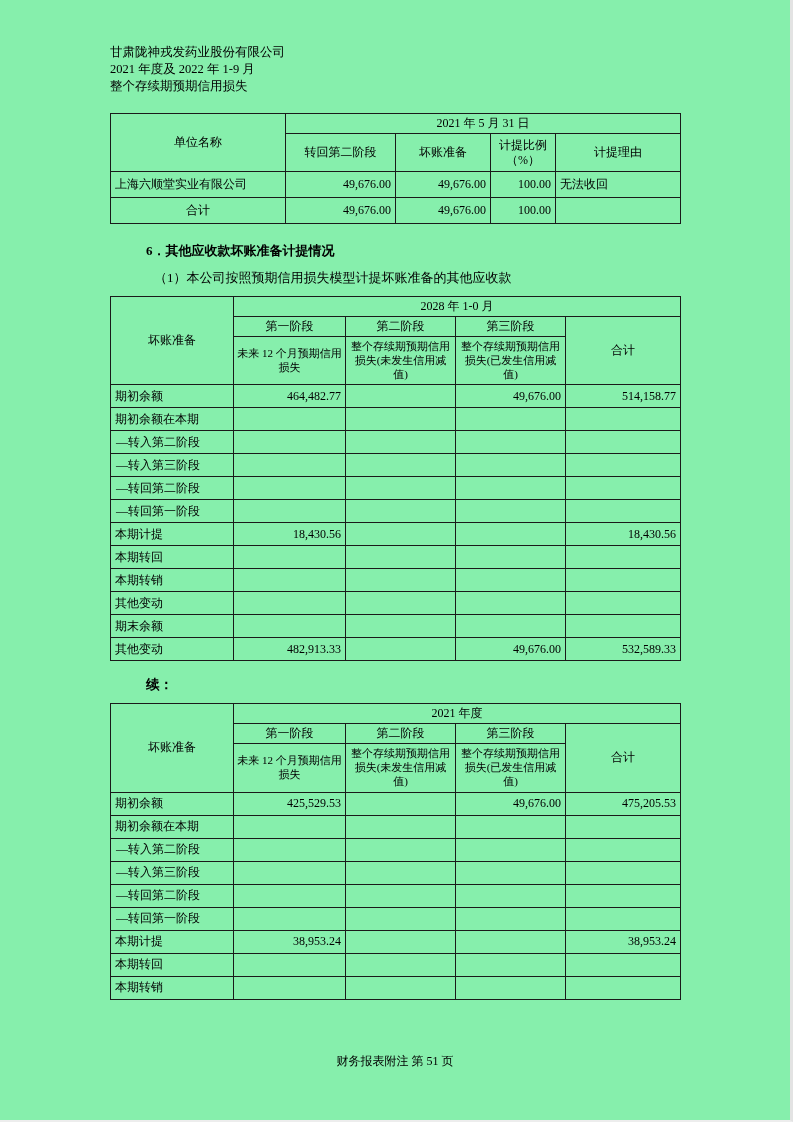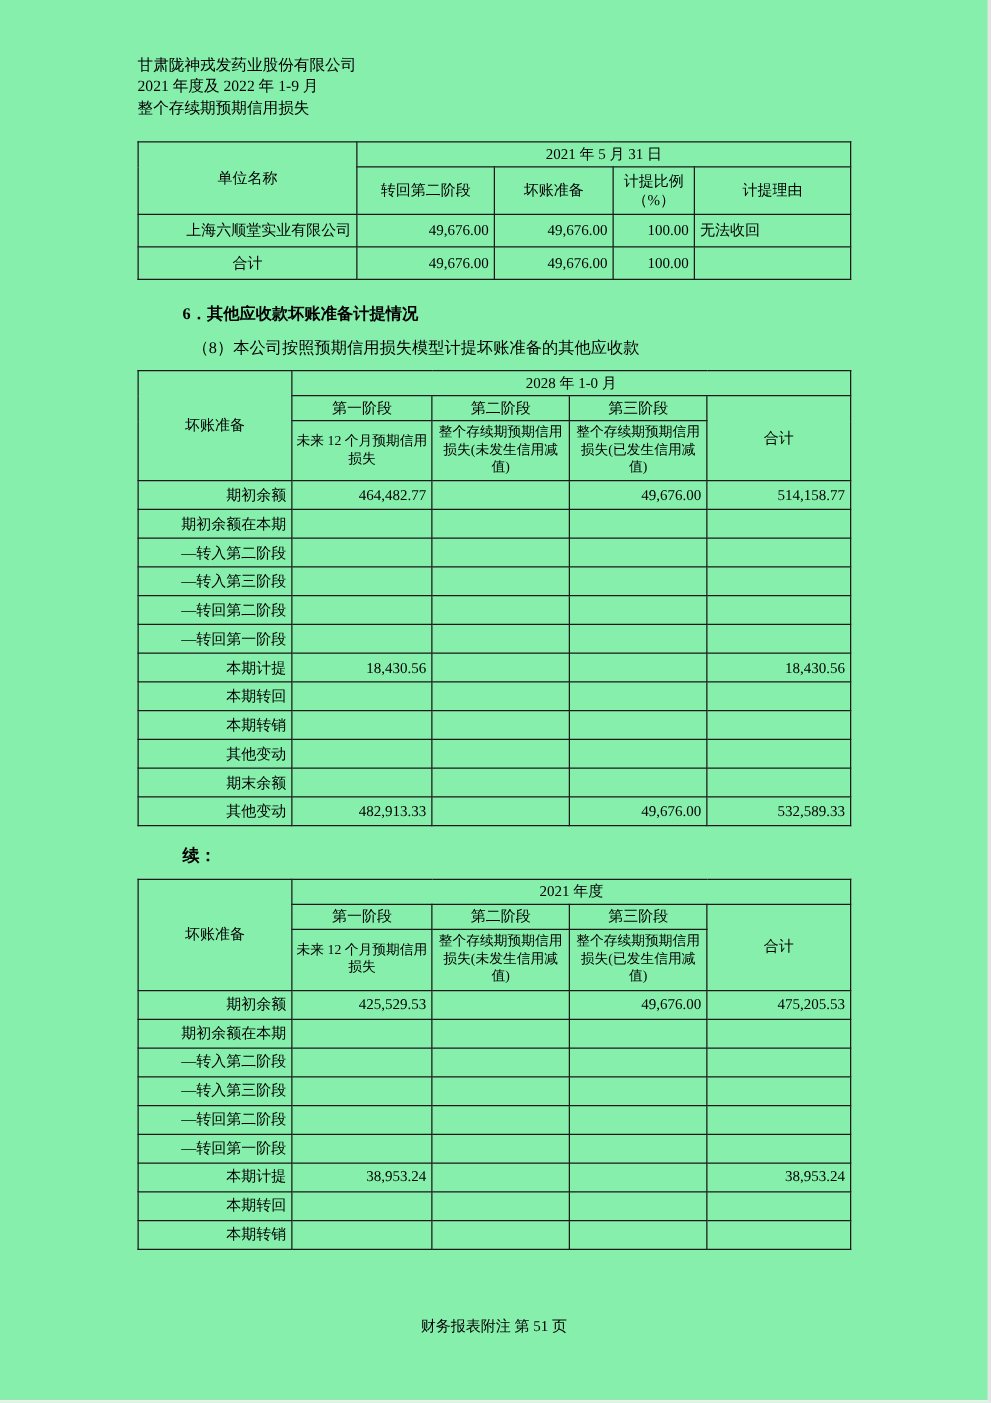--- a/index.html
+++ b/index.html
@@ -42,24 +42,24 @@
     line-height: 1.25;
   }
   td { height: 23px; line-height: 1.25; }
   th.desc {
     font-size: 11px;
     padding: 3px 2px;
     height: 48px;
   }
   th.stage-h { height: 20px; text-align: center; }
   th.period-h { height: 20px; }
-  td.c-label, td.c-name { text-align: right; }
+  td.c-label, td.c-name { text-align: left; }
   td.c-num { text-align: right; }
   td.c-reason { text-align: left; }
-  td.indent { padding-left: 17px; }
+  td.indent { padding-left: 5px; }
   td.center { text-align: center; }
 
   .tbl-provision { margin-top: 18px; }
   .tbl-provision th.unit-h { height: 58px; }
   .tbl-provision td { height: 26px; }
 
   .sec-heading {
     margin: 18px 0 0 36px;
     font-size: 13px;
     font-weight: bold;
@@ -128,21 +128,21 @@
             <td class="c-name center">合计</td>
             <td class="c-num">49,676.00</td>
             <td class="c-num">49,676.00</td>
             <td class="c-num">100.00</td>
             <td class="c-reason"></td>
           </tr>
         </tbody>
     </table>
 
     <div class="sec-heading">6．其他应收款坏账准备计提情况</div>
-    <div class="sec-sub">（8）本公司按照预期信用损失模型计提坏账准备的其他应收款</div>
+    <div class="sec-sub">（1）本公司按照预期信用损失模型计提坏账准备的其他应收款</div>
 
     <table class="tbl-ecl">
       <colgroup>
         <col style="width:123px">
           <col style="width:112px">
           <col style="width:110px">
           <col style="width:110px">
           <col style="width:115px">
       </colgroup>
       <thead>

